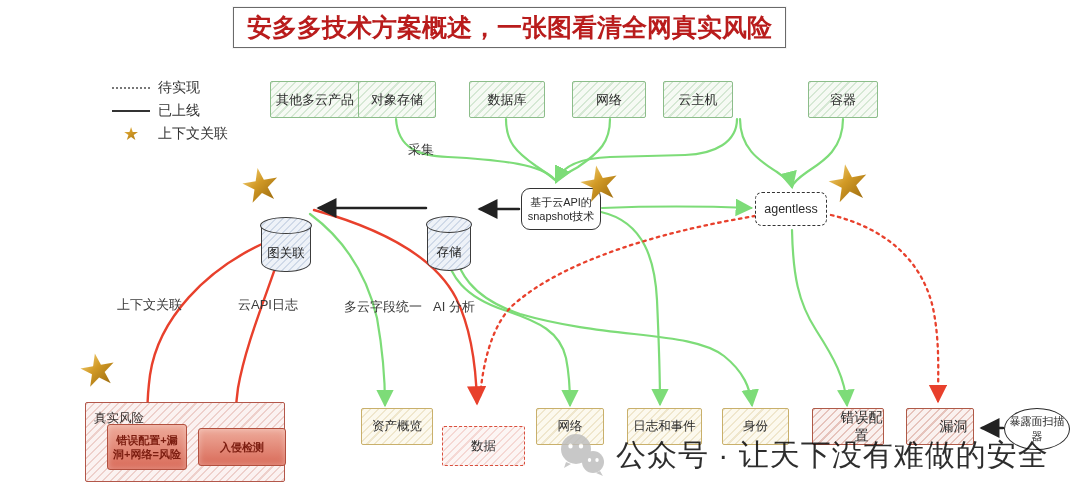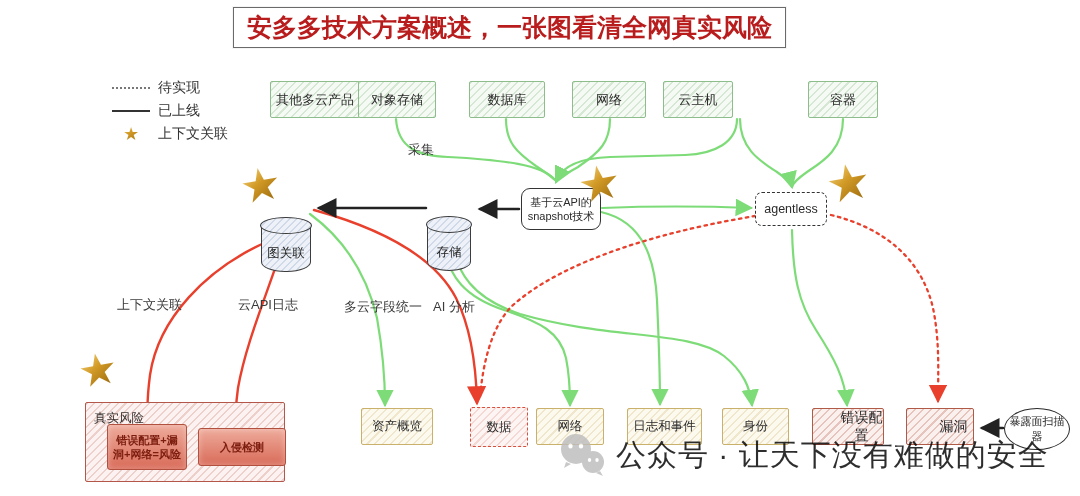--- a/index.html
+++ b/index.html
@@ -178,21 +178,21 @@
   <div class="node riskbox" style="left:107px;top:424px;width:80px;height:46px;z-index:3;">
       <span>错误配置+漏洞+网络=风险</span>
     </div>
   <div class="node riskbox" style="left:198px;top:428px;width:88px;height:38px;z-index:3;">
       <span>入侵检测</span>
     </div>
 
   <div class="node tan" style="left:349px;top:408px;width:72px;height:37px;margin-left:12px;">
       <span>资产概览</span>
     </div>
-  <div class="node pend" style="left:442px;top:407px;width:58px;height:40px;margin-left:28px;">
+  <div class="node pend" style="left:442px;top:426px;width:83px;height:40px;">
       <span>数据</span>
     </div>
   <div class="node tan" style="left:536px;top:408px;width:68px;height:37px;">
       <span>网络</span>
     </div>
   <div class="node tan" style="left:627px;top:408px;width:75px;height:37px;">
       <span>日志和事件</span>
     </div>
   <div class="node tan" style="left:722px;top:408px;width:67px;height:37px;">
       <span>身份</span>

